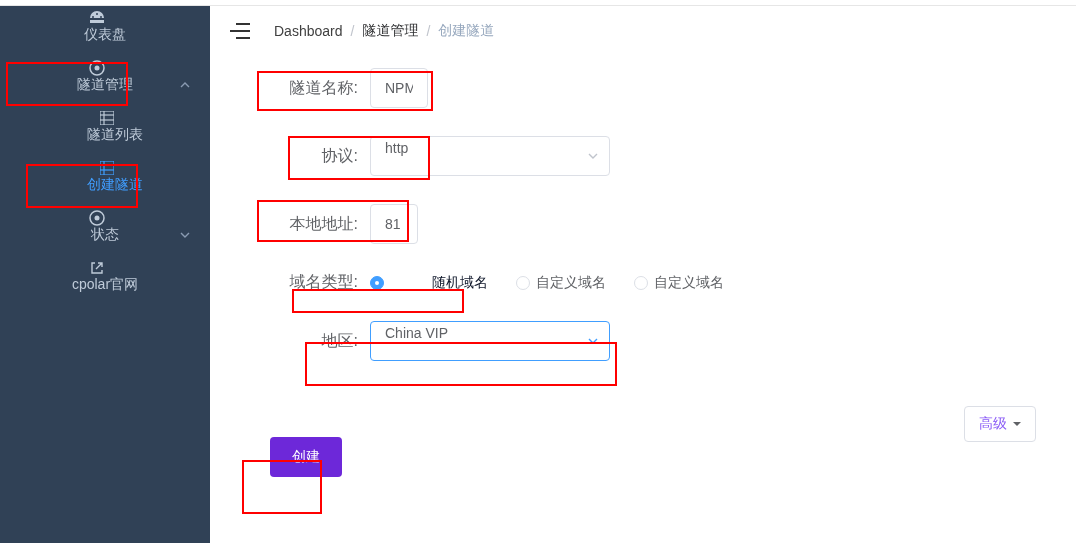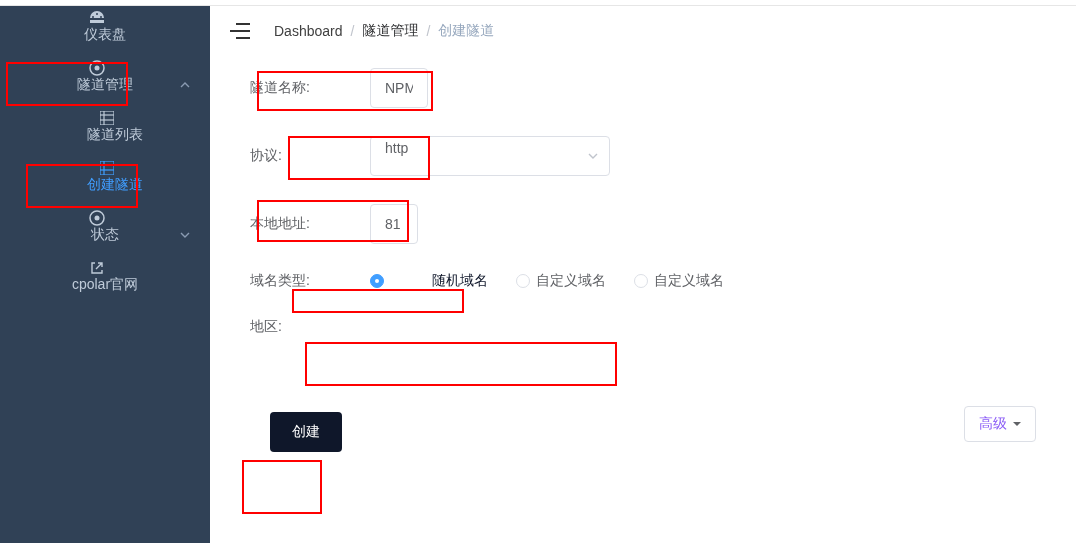--- a/index.html
+++ b/index.html
@@ -93,23 +93,24 @@
     padding: 10px 40px 0 40px;
     position: relative;
   }
   .form-row {
     display: flex;
     align-items: center;
     margin-bottom: 28px;
   }
   .form-label {
     width: 120px;
+    text-align: right;
     padding-right: 12px;
     color: #606266;
-    font-size: 14px;
+    font-size: 16px;
   }
   .text-input {
     height: 40px;
     border: 1px solid #dcdfe6;
     border-radius: 4px;
     padding: 0 14px;
     font-size: 14px;
     color: #606266;
     outline: none;
     width: 58px;
@@ -159,21 +160,21 @@
     padding: 0 14px;
     display: flex; align-items: center; gap: 6px;
     cursor: pointer;
     color: #8b5cf6;
     font-size: 14px;
   }
   .submit-btn {
     margin-left: 20px;
     height: 40px;
     padding: 0 22px;
-    background: #0f172a;
+    background: #6d28d9;
     color: #fff;
     border: none;
     border-radius: 4px;
     font-size: 14px;
     cursor: pointer;
   }
   svg { display:block; }
 </style>
 </head>
 <body>
@@ -308,20 +309,28 @@
           </label>
           <label class="radio-item">
             <span class="radio-circle"></span>
             <span>自定义域名</span>
           </label>
         </div>
       </div>
 
       <div class="form-row">
         <label class="form-label">地区:</label>
+        <div class="select-box focused">
+          <span>China VIP</span>
+          <span class="chev" style="color:#409eff">
+            <svg width="12" height="12" viewBox="0 0 12 12">
+                <path d="M2 4l4 4 4-4" stroke="#409eff" stroke-width="1.4" fill="none"></path>
+              </svg>
+          </span>
+        </div>
       </div>
 
       <button class="adv-btn">
         <span>高级</span>
         <span>
           <svg width="8" height="8" viewBox="0 0 8 8">
               <path d="M0 2l4 4 4-4z" fill="#606266"></path>
             </svg>
         </span>
       </button>

